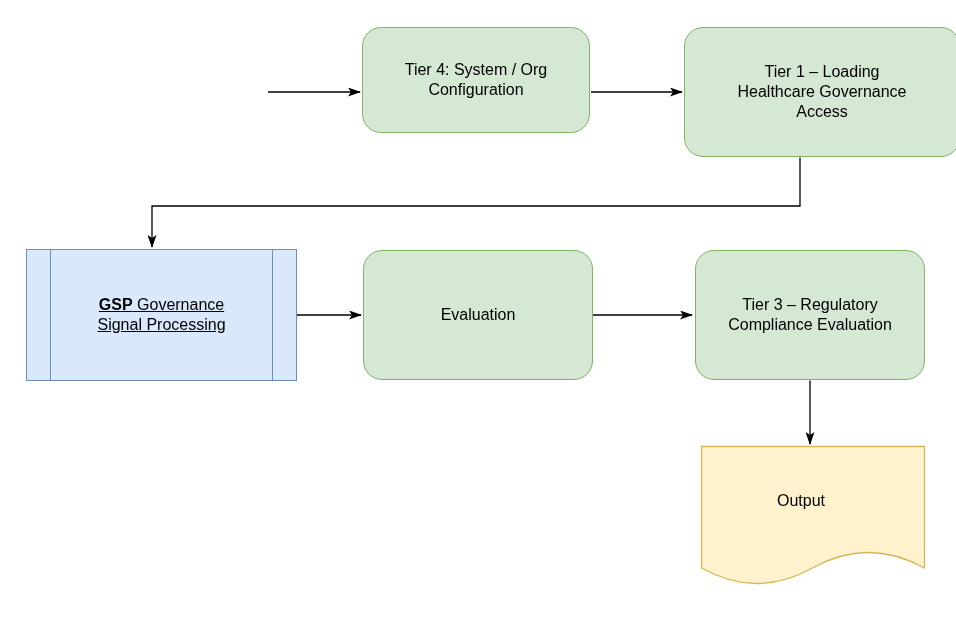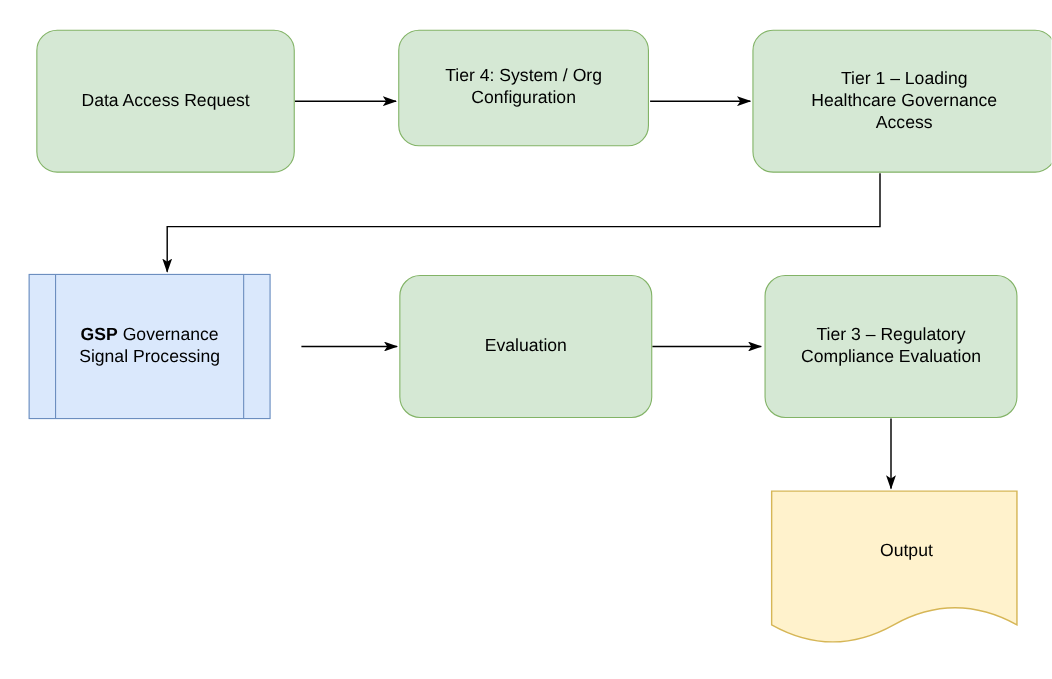--- a/index.html
+++ b/index.html
@@ -39,24 +39,24 @@
     border: 1px solid #82b366;
     border-radius: 19px;
   }
   .blue {
     background: #dae8fc;
     border: 1px solid #6c8ebf;
   }
   #node-request { left: 33px;  top: 27px;  width: 235px; height: 130px; }
   #node-tier4   { left: 362px; top: 27px;  width: 228px; height: 106px; }
   #node-tier1   { left: 684px; top: 27px;  width: 276px; height: 130px; }
-  #node-gsp     { left: 26px;  top: 249px; width: 220px; height: 132px; }
+  #node-gsp     { left: 26px;  top: 249px; width: 271px; height: 132px; text-decoration: underline; }
   #node-tier2   { left: 363px; top: 250px; width: 230px; height: 130px; }
   #node-tier3   { left: 695px; top: 250px; width: 230px; height: 130px; }
-  #node-output-label { left: 701px; top: 447px; width: 200px; height: 108px; margin-left: 23px; }
+  #node-output-label { left: 701px; top: 447px; width: 200px; height: 108px; }
   .process-bar {
     position: absolute;
     top: 0;
     bottom: 0;
     width: 0;
     border-left: 1px solid #6c8ebf;
   }
   .process-bar.left  { left: 23px; }
   .process-bar.right { right: 23px; }
 </style>
@@ -80,23 +80,20 @@
 
     <path d="M274,315 L361,315" fill="none" stroke="#000000" stroke-width="1.3" marker-end="url(#arrowhead)"></path>
 
     <path d="M593,315 L692,315" fill="none" stroke="#000000" stroke-width="1.3" marker-end="url(#arrowhead)"></path>
 
     <path d="M810,380.5 L810,444" fill="none" stroke="#000000" stroke-width="1.3" marker-end="url(#arrowhead)"></path>
 
     <path d="M701.5,446.5 L924.5,446.5 L924.5,568 Q868,537 812.5,568 Q757,599 701.5,568 Z" fill="#fff2cc" stroke="#d6b656" stroke-width="1.3"></path>
   </svg>
 
-  <div class="node green" id="node-request">
-    <div class="line">Data Access Request</div>
-  </div>
 
   <div class="node green" id="node-tier4">
     <div class="line">Tier 4: System / Org</div>
     <div class="line">Configuration</div>
   </div>
 
   <div class="node green" id="node-tier1">
     <div class="line">Tier 1 – Loading</div>
     <div class="line">Healthcare Governance</div>
     <div class="line">Access</div>

